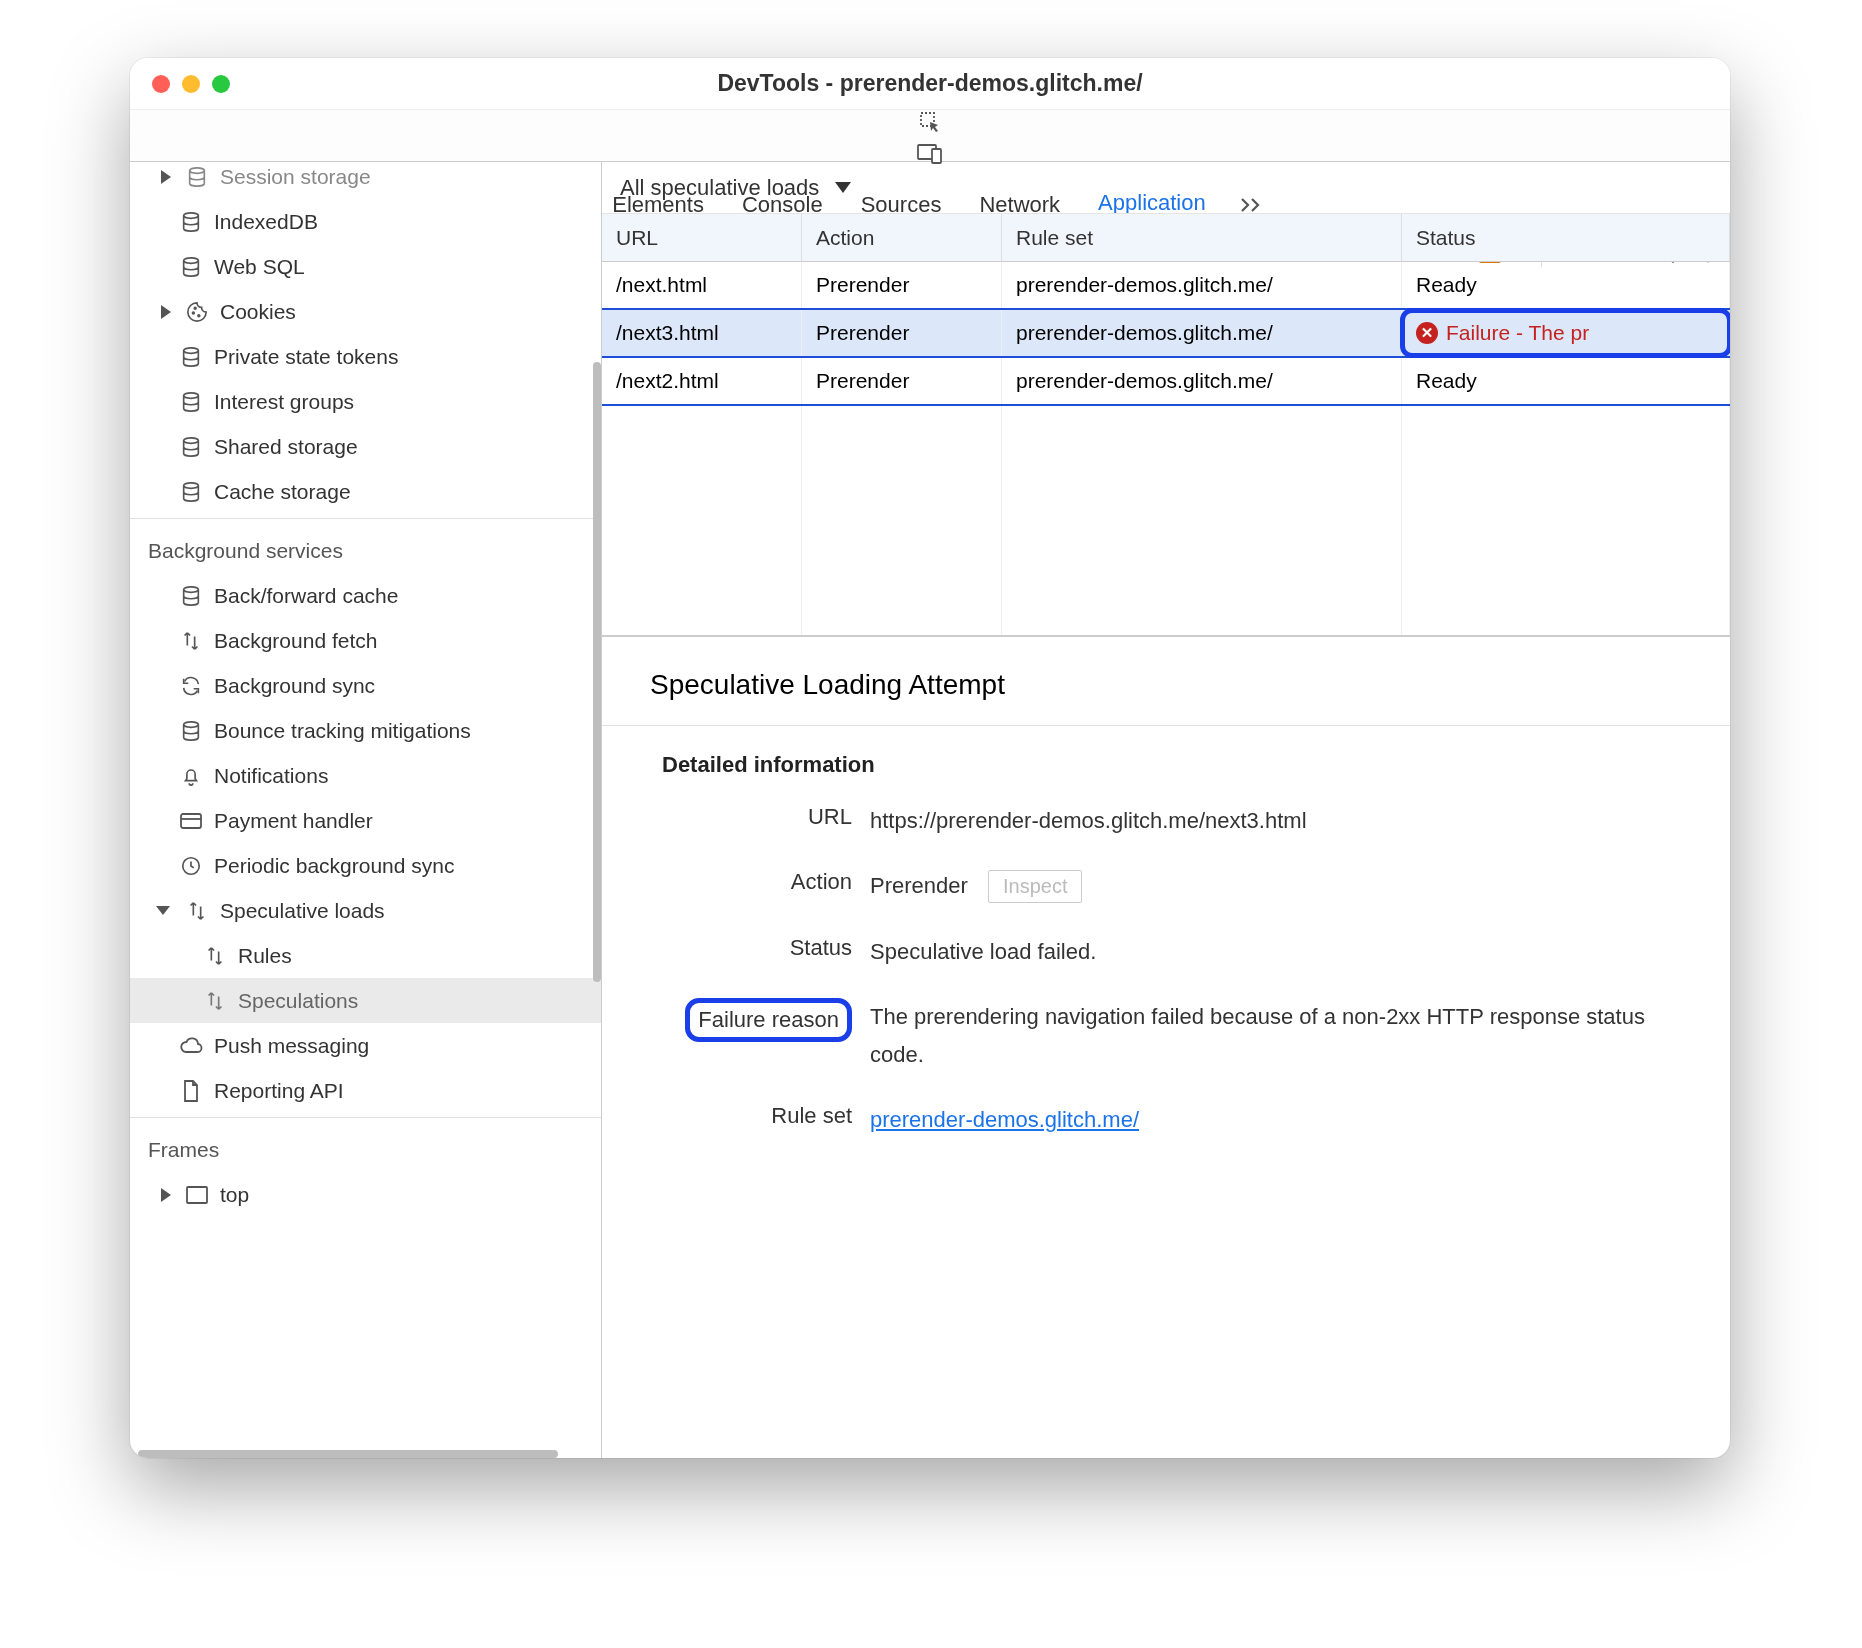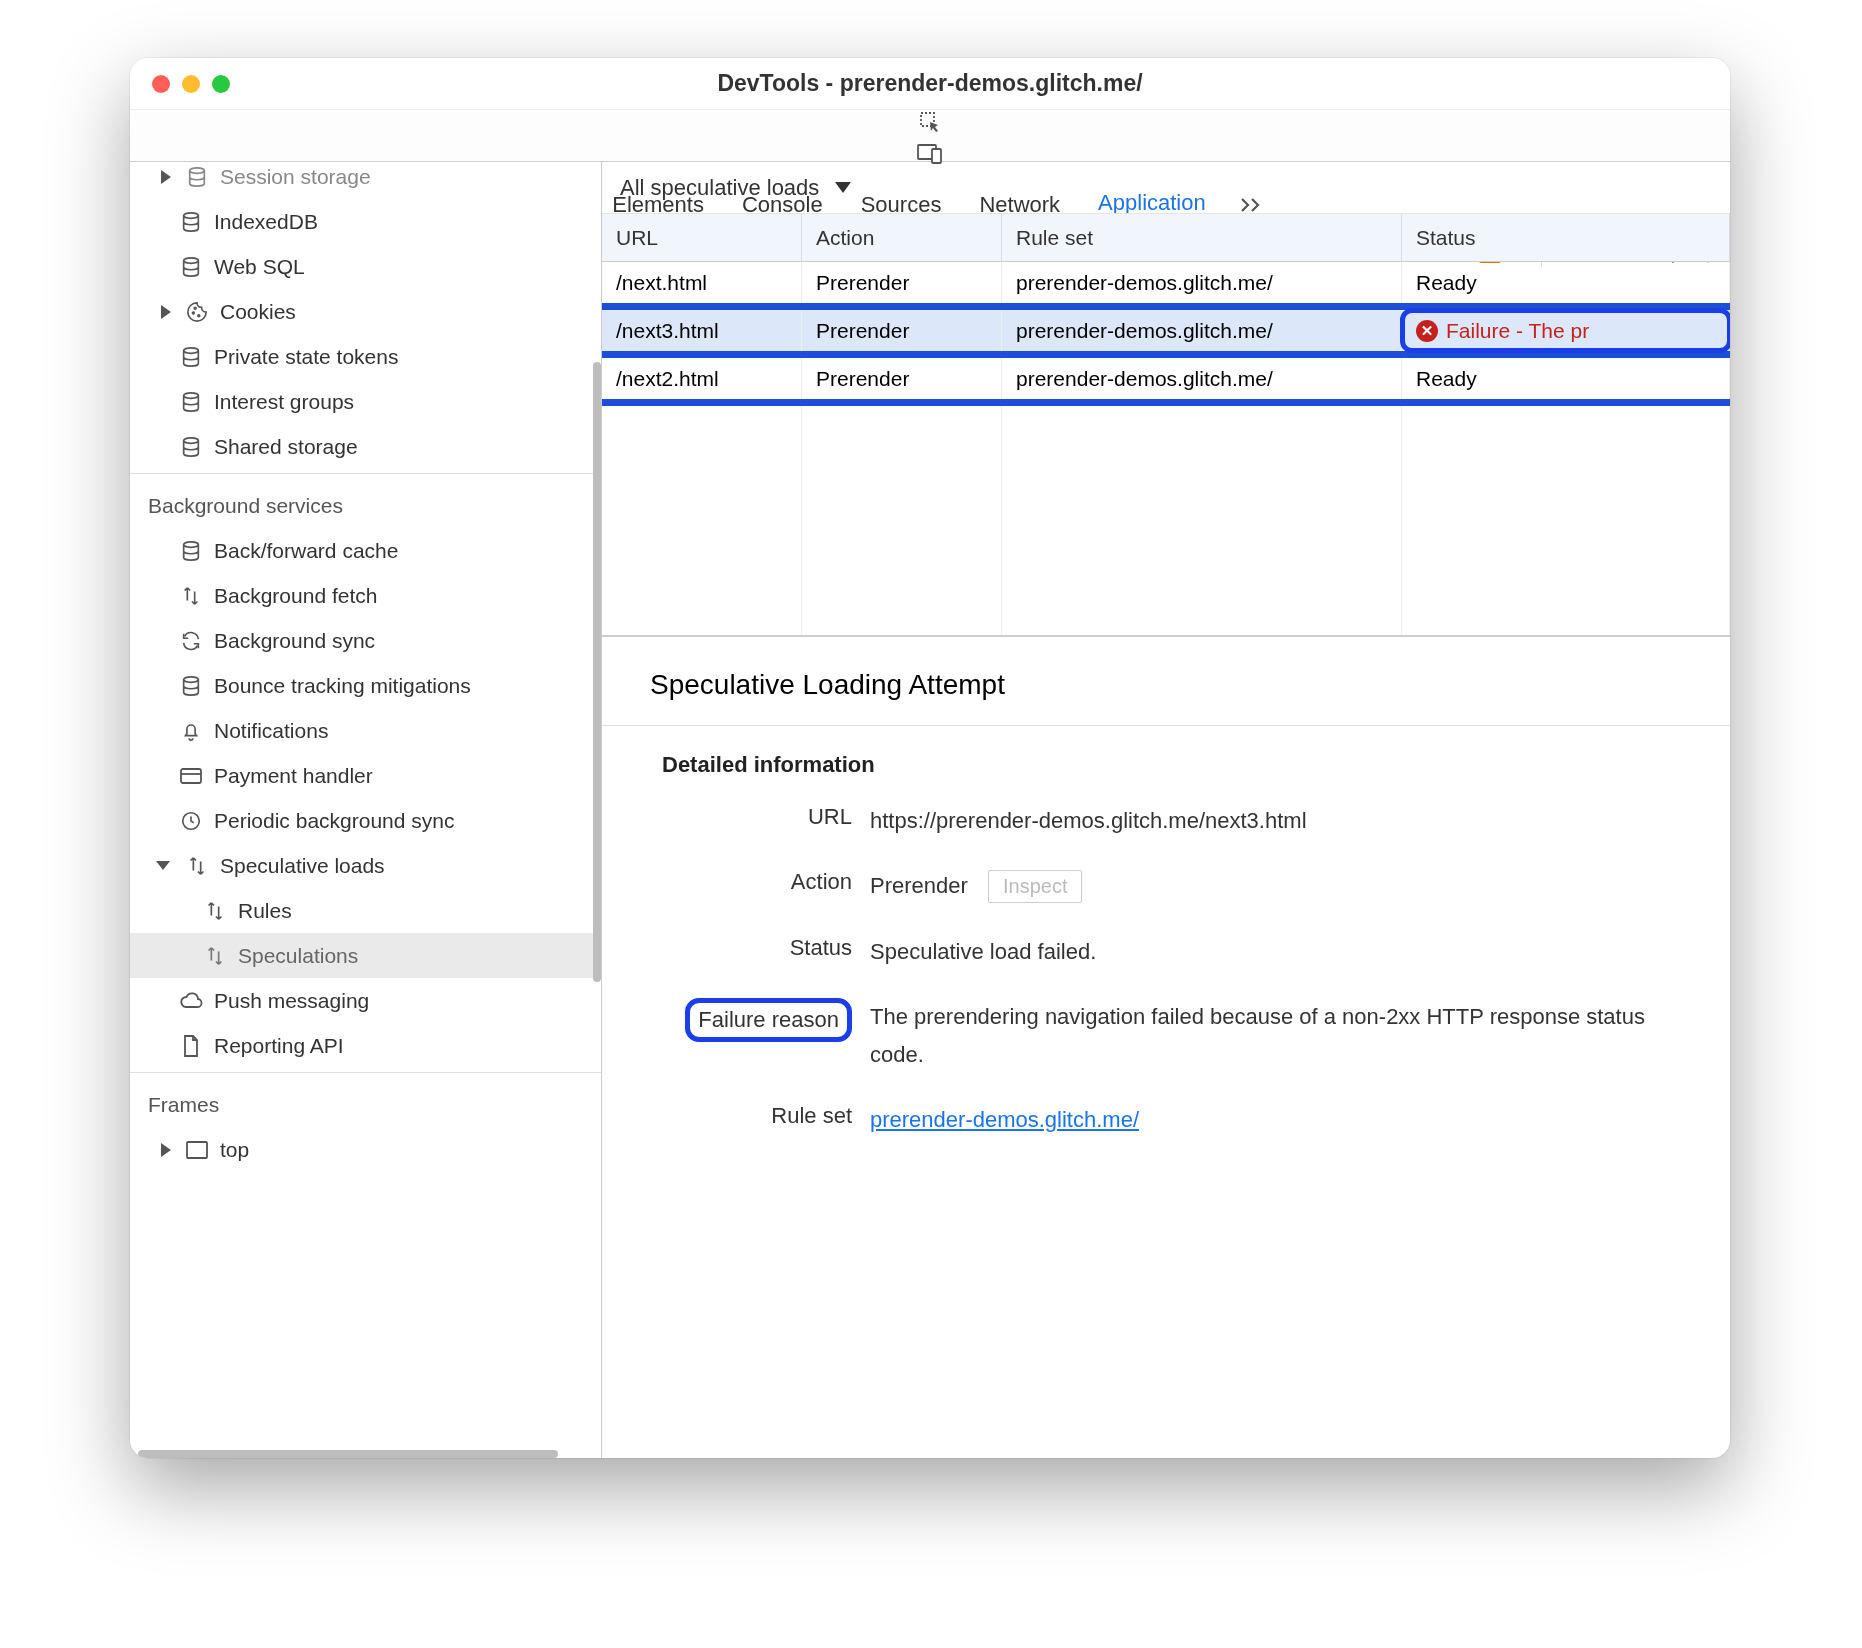--- a/index.html
+++ b/index.html
@@ -171,21 +171,21 @@
   }
   .thead, .trow {
     display: grid;
     grid-template-columns: 200px 200px 400px 1fr;
     align-items: center;
     height: 48px;
   }
   .thead { background: #f1f6fd; font-weight: 400; color: #333; }
   .thead .tcell { border-right: 1px solid #ddd; border-bottom: 1px solid #ccc; }
   .tcell { padding: 0 14px; height: 100%; display: flex; align-items: center; overflow: hidden; white-space: nowrap; }
-  .trow { border-bottom: 7px solid #1d4ed8; text-align: right; }
+  .trow { border-bottom: 2px solid #1d4ed8; text-align: right; }
   .trow.sel { background: #dce7f9; }
   .trow .tcell { border-right: 1px solid #eee; }
   .status-fail { color: #c5221f; display: flex; align-items: center; gap: 8px; }
   .status-fail .xicn { width: 22px; height:22px; border-radius:50%; background:#c5221f; color:#fff; display:flex; align-items:center; justify-content:center; font-size: 15px; font-weight: bold; }
   .status-cell-hi { outline: 5px solid #1a3ee8; border-radius: 10px; outline-offset: -3px; }
   .table-empty { height: 230px; border-bottom: 1px solid #ccc; background: #fff; display:grid; grid-template-columns: 200px 200px 400px 1fr;}
   .table-empty div{border-right:1px solid #eee;}
 
   .section-title {
     font-size: 28px;
@@ -369,20 +369,29 @@
         </div>
         <div class="side-item">
           <span class="icon-db">
               <svg width="22" height="22" viewBox="0 0 24 24" fill="none" stroke="#555" stroke-width="1.8">
                 <ellipse cx="12" cy="5" rx="8" ry="3"></ellipse>
                 <path d="M4 5v7c0 1.7 3.6 3 8 3s8-1.3 8-3V5M4 12v7c0 1.7 3.6 3 8 3s8-1.3 8-3v-7"></path>
               </svg>
             </span>
           <span>Shared storage</span>
         </div>
+        <div class="side-item">
+          <span class="icon-db">
+              <svg width="22" height="22" viewBox="0 0 24 24" fill="none" stroke="#555" stroke-width="1.8">
+                <ellipse cx="12" cy="5" rx="8" ry="3"></ellipse>
+                <path d="M4 5v7c0 1.7 3.6 3 8 3s8-1.3 8-3V5M4 12v7c0 1.7 3.6 3 8 3s8-1.3 8-3v-7"></path>
+              </svg>
+            </span>
+          <span>Cache storage</span>
+        </div>
 
         <div class="side-section">Background services</div>
 
         <div class="side-item">
           <span class="icon-db">
               <svg width="22" height="22" viewBox="0 0 24 24" fill="none" stroke="#555" stroke-width="1.8">
                 <ellipse cx="12" cy="5" rx="8" ry="3"></ellipse>
                 <path d="M4 5v7c0 1.7 3.6 3 8 3s8-1.3 8-3V5M4 12v7c0 1.7 3.6 3 8 3s8-1.3 8-3v-7"></path>
               </svg>
             </span>

